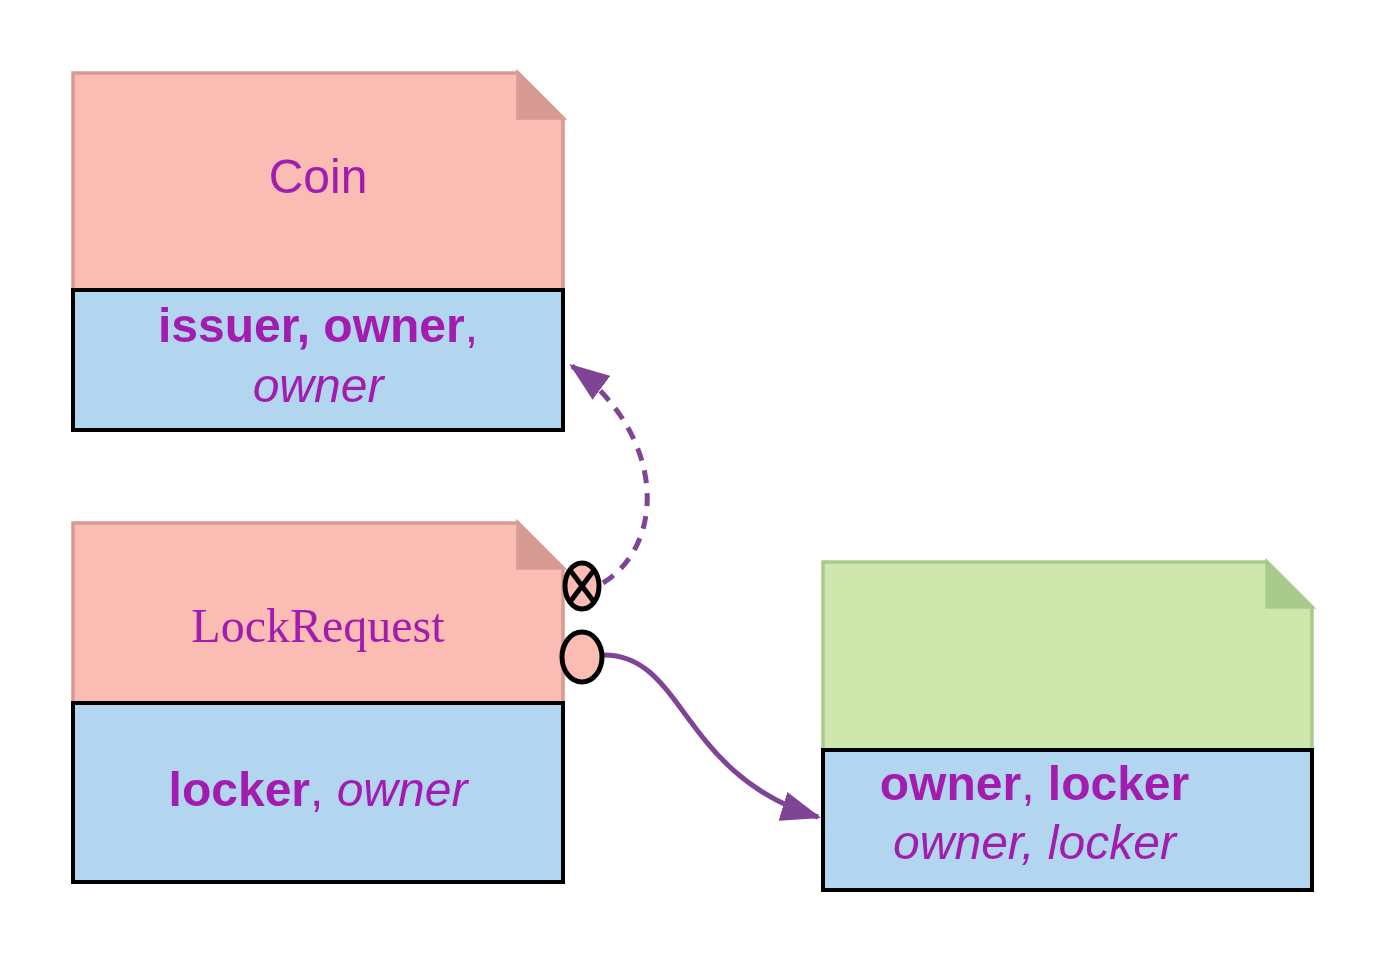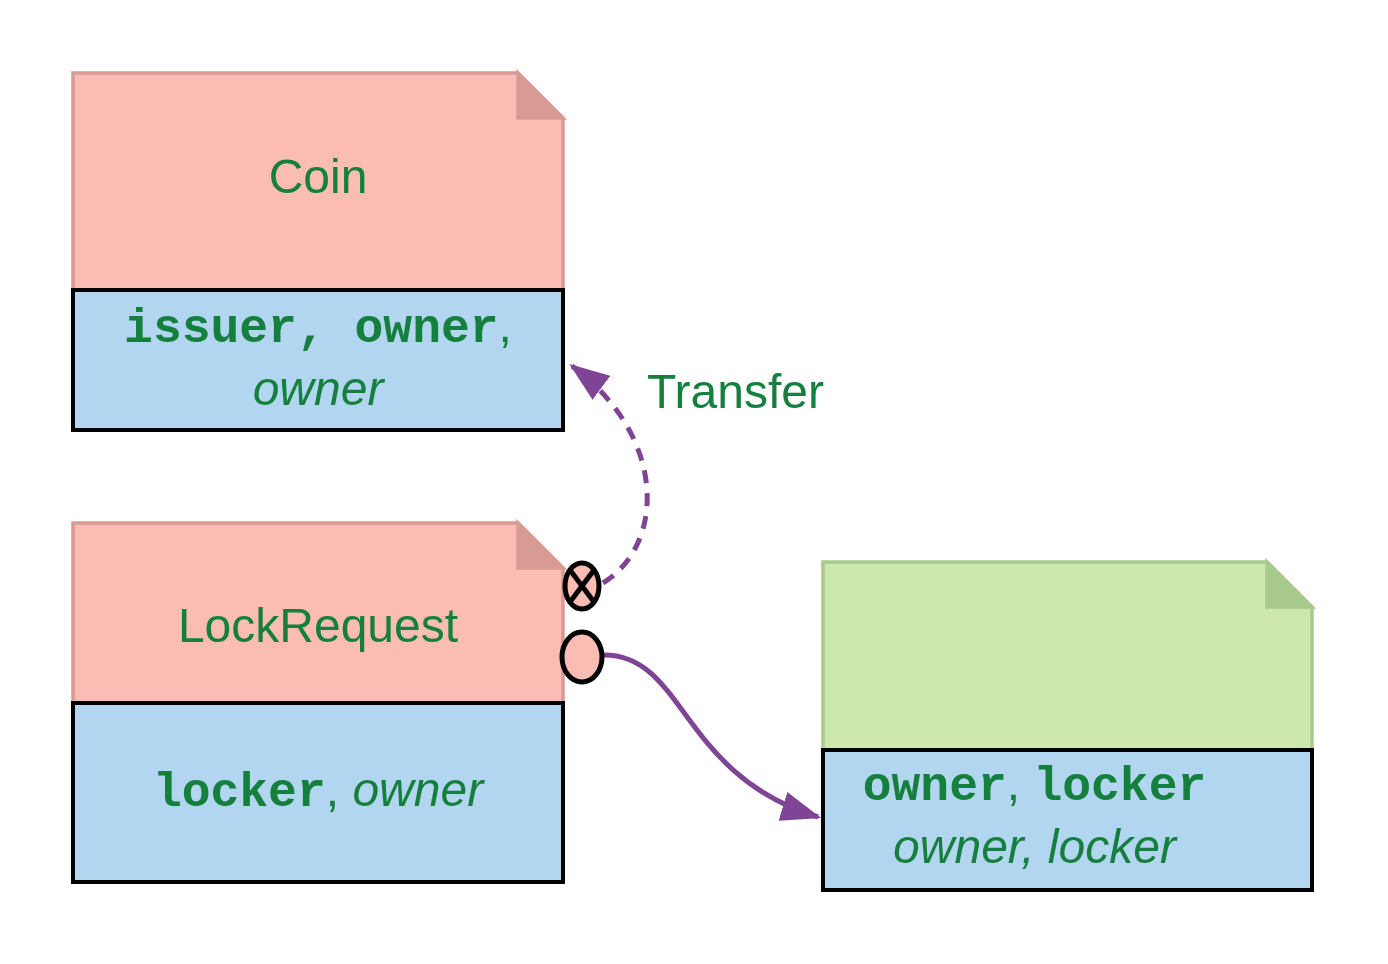--- a/index.html
+++ b/index.html
@@ -2,30 +2,30 @@
 <html><head>
 <meta charset="utf-8">
 <style>
   html, body { margin: 0; padding: 0; background: #ffffff; }
   .canvas {
     position: relative;
     width: 1388px;
     height: 964px;
     background: #ffffff;
     font-family: "Liberation Sans", sans-serif;
-    color: #15803d;
+    color: #a21caf;
     overflow: hidden;
   }
   .canvas svg { position: absolute; left: 0; top: 0; }
   .txt { position: absolute; white-space: nowrap; }
   .boxtext { font-size: 48px; text-align: center; white-space: normal; }
   .title { line-height: 56px; }
   .bodyline { line-height: 60px; }
   .lc-line { line-height: 59px; }
-  .bold { font-weight: bold; font-family: Liberation Mono, monospace; }
+  .bold { font-weight: bold; }
   .italic { font-style: italic; }
   .edge-label { font-size: 48px; line-height: 52px; }
 </style>
 </head>
 <body>
 
 <div class="canvas">
 
   <svg width="1388" height="964" viewBox="0 0 1388 964">
     <defs>
@@ -57,25 +57,24 @@
 
     <ellipse cx="582" cy="657" rx="20" ry="25" stroke-width="5" fill="#FBBCB4" stroke="#000000"></ellipse>
   </svg>
 
   <div class="txt boxtext title" style="left:73px; top:149px; width:490px;">Coin</div>
   <div class="txt boxtext" style="left:73px; top:296px; width:490px;">
     <div class="bodyline"><span class="bold">issuer, owner</span><span>,</span></div>
     <div class="bodyline italic">owner</div>
   </div>
 
-  <div class="txt boxtext title" style="left:73px; top:598px; width:490px;">LockRequest</div>
+  <div class="txt boxtext title" style="left:73px; top:598px; width:490px;font-family:Liberation Serif, serif;">LockRequest</div>
   <div class="txt boxtext" style="left:73px; top:760px; width:490px;">
     <div class="bodyline"><span class="bold">locker</span><span style="white-space:pre;">, </span><span class="italic">owner</span></div>
   </div>
 
   <div class="txt boxtext" style="left:790px; top:754px; width:489px;">
     <div class="lc-line"><span class="bold">owner</span><span style="white-space:pre;">, </span><span class="bold">locker</span></div>
     <div class="lc-line italic">owner, locker</div>
   </div>
 
-  <div class="txt edge-label" style="left:647px; top:366px;">Transfer</div>
 
 </div>
 
 </body></html>

